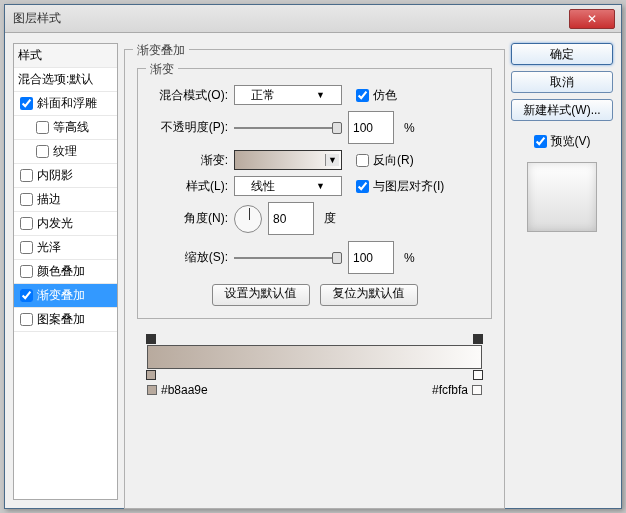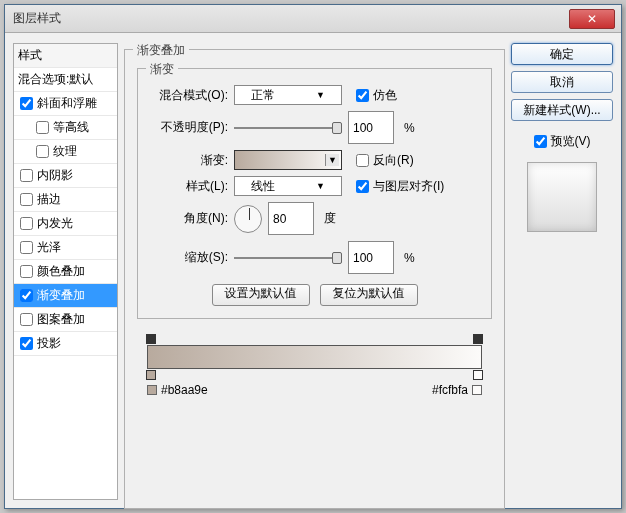--- a/index.html
+++ b/index.html
@@ -95,24 +95,20 @@
             <span>颜色叠加</span>
           </div>
           <div class="sidebar-row selected">
             <input type="checkbox" checked="" style="">
             <span>渐变叠加</span>
           </div>
           <div class="sidebar-row">
             <input type="checkbox" style="">
             <span>图案叠加</span>
           </div>
-          <div class="sidebar-row">
-            <input type="checkbox" checked="" style="">
-            <span>投影</span>
-          </div>
         </div>
     </div>
 
     <div class="main">
       <div class="fieldset" style="height:460px;">
         <div class="fieldset-title">渐变叠加</div>
         <div class="inner-fieldset">
           <div class="fieldset-title">渐变</div>
 
           <div class="row">

